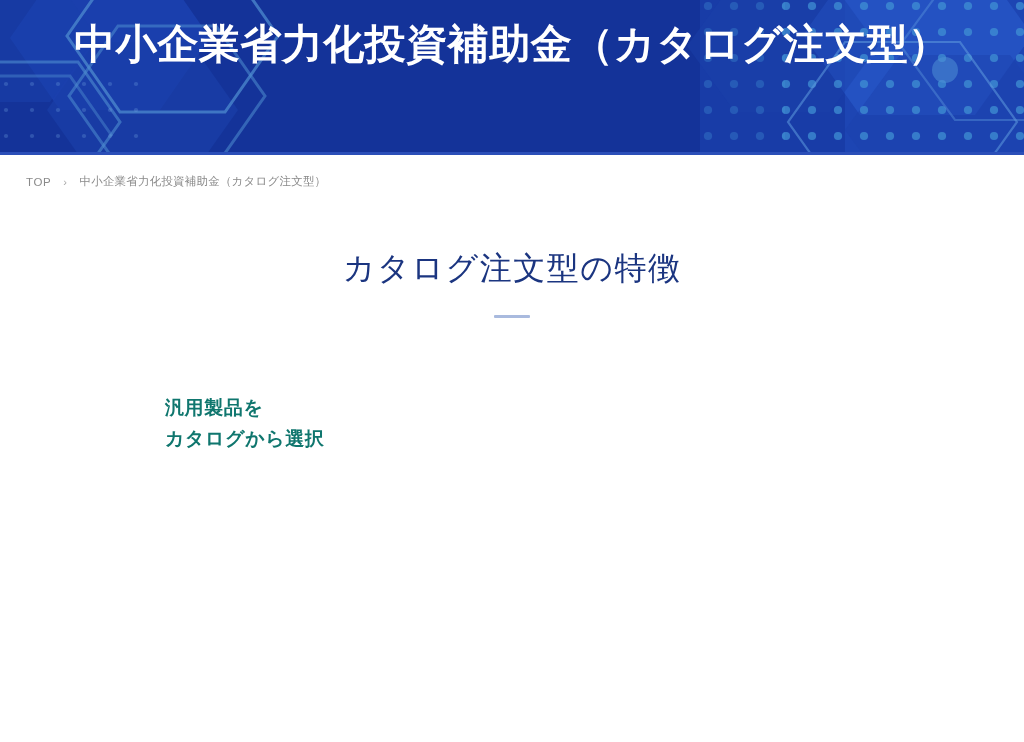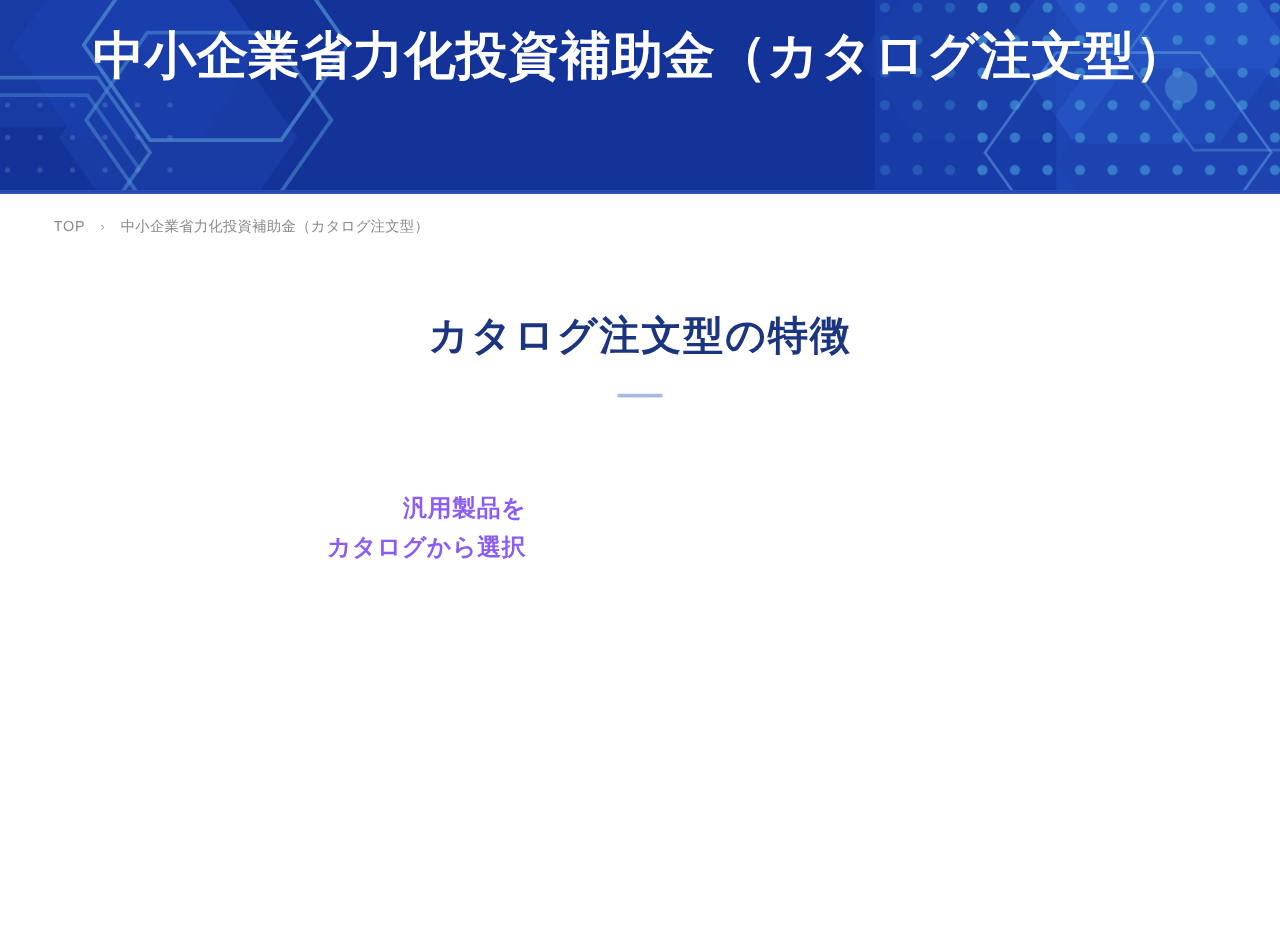--- a/index.html
+++ b/index.html
@@ -56,21 +56,21 @@
     font-weight: 700;
     letter-spacing: 0.5px;
     line-height: 1.2;
     white-space: nowrap;
     text-shadow: 0 0 1px rgba(20,51,153,0.4);
   }
 
   
   .breadcrumb {
     position: absolute;
-    left: 43px;
+    left: 26px;
     top: 174px;
     display: flex;
     align-items: center;
     gap: 12px;
     font-size: 11.5px;
     color: #8a8a8a;
     letter-spacing: 0.6px;
   }
   .breadcrumb .crumb-link { color: #8a8a8a; text-decoration: none; }
   .breadcrumb .crumb-sep { color: #a8a8a8; font-size: 11px; }
@@ -80,21 +80,21 @@
   .section-head {
     position: absolute;
     left: 0;
     top: 248px;
     width: 1024px;
     text-align: center;
   }
   .section-title {
     color: #1b3580;
     font-size: 32px;
-    font-weight: 700;
+    font-weight: 400;
     letter-spacing: 1.5px;
     line-height: 1.25;
   }
   .section-rule {
     width: 36px;
     height: 3px;
     background: #a9bade;
     margin: 27px auto 0;
     border-radius: 1px;
   }
@@ -143,22 +143,22 @@
     left: 50%;
     top: 50%;
     transform: translate(-50%, -50%);
     width: 160px;
     height: 140px;
     z-index: 2;
   }
 
   .feature-caption {
     margin-top: 28px;
-    text-align: right;
-    color: #8b5cf6;
+    text-align: left;
+    color: #0f766e;
     font-size: 19px;
     font-weight: 700;
     line-height: 1.62;
     letter-spacing: 0.6px;
     white-space: pre-line;
   }
 
   .feature--2 .feature-num { left: -46px; }
 </style>
 </head>

